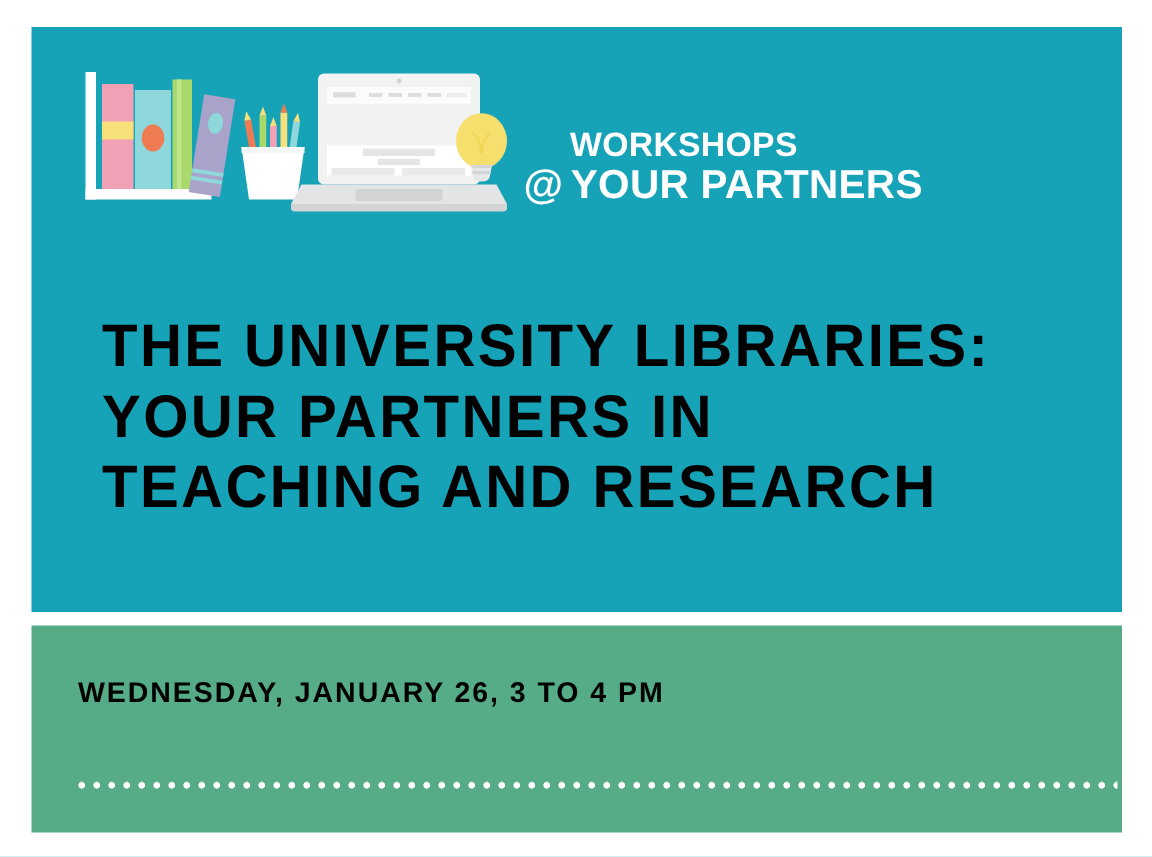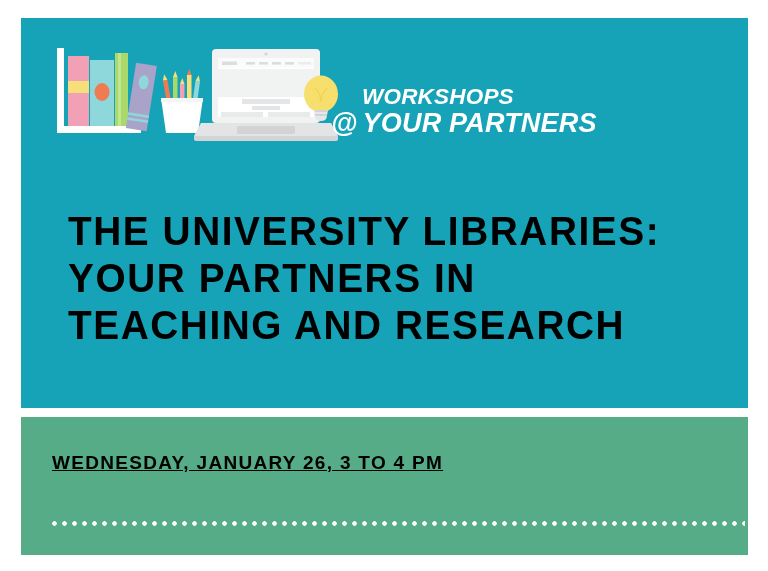--- a/index.html
+++ b/index.html
@@ -42,27 +42,26 @@
   }
   .logo-art {
     position: absolute;
     left: 0;
     top: 0;
     width: 290px;
     height: 112px;
   }
   .logo-wordmark {
     position: absolute;
-    left: 282px;
+    left: 300px;
     top: 50px;
     width: 280px;
     height: 62px;
     color: #ffffff;
     line-height: 1;
-    font-style: italic;
   }
   .wm-line1 {
     display: block;
     font-size: 22.5px;
     font-weight: 600;
     letter-spacing: 0.2px;
     margin-left: 31px;
     margin-bottom: 1px;
   }
   .wm-line2 {
@@ -111,21 +110,20 @@
     top: 35px;
     margin: 0;
     color: #000000;
     font-family: "Liberation Sans Narrow", "Liberation Sans", "DejaVu Sans Condensed", sans-serif;
     font-size: 19px;
     font-weight: 700;
     letter-spacing: 1.3px;
     line-height: 22px;
     text-transform: uppercase;
     white-space: nowrap;
-    text-decoration: underline;
   }
   .footer-dots {
     position: absolute;
     left: 31px;
     top: 104px;
     width: 693px;
     height: 5px;
     background-image: radial-gradient(circle at 2.5px 2.5px, #ffffff 2.1px, rgba(255,255,255,0) 2.4px);
     background-size: 10px 5px;
     background-repeat: repeat-x;

